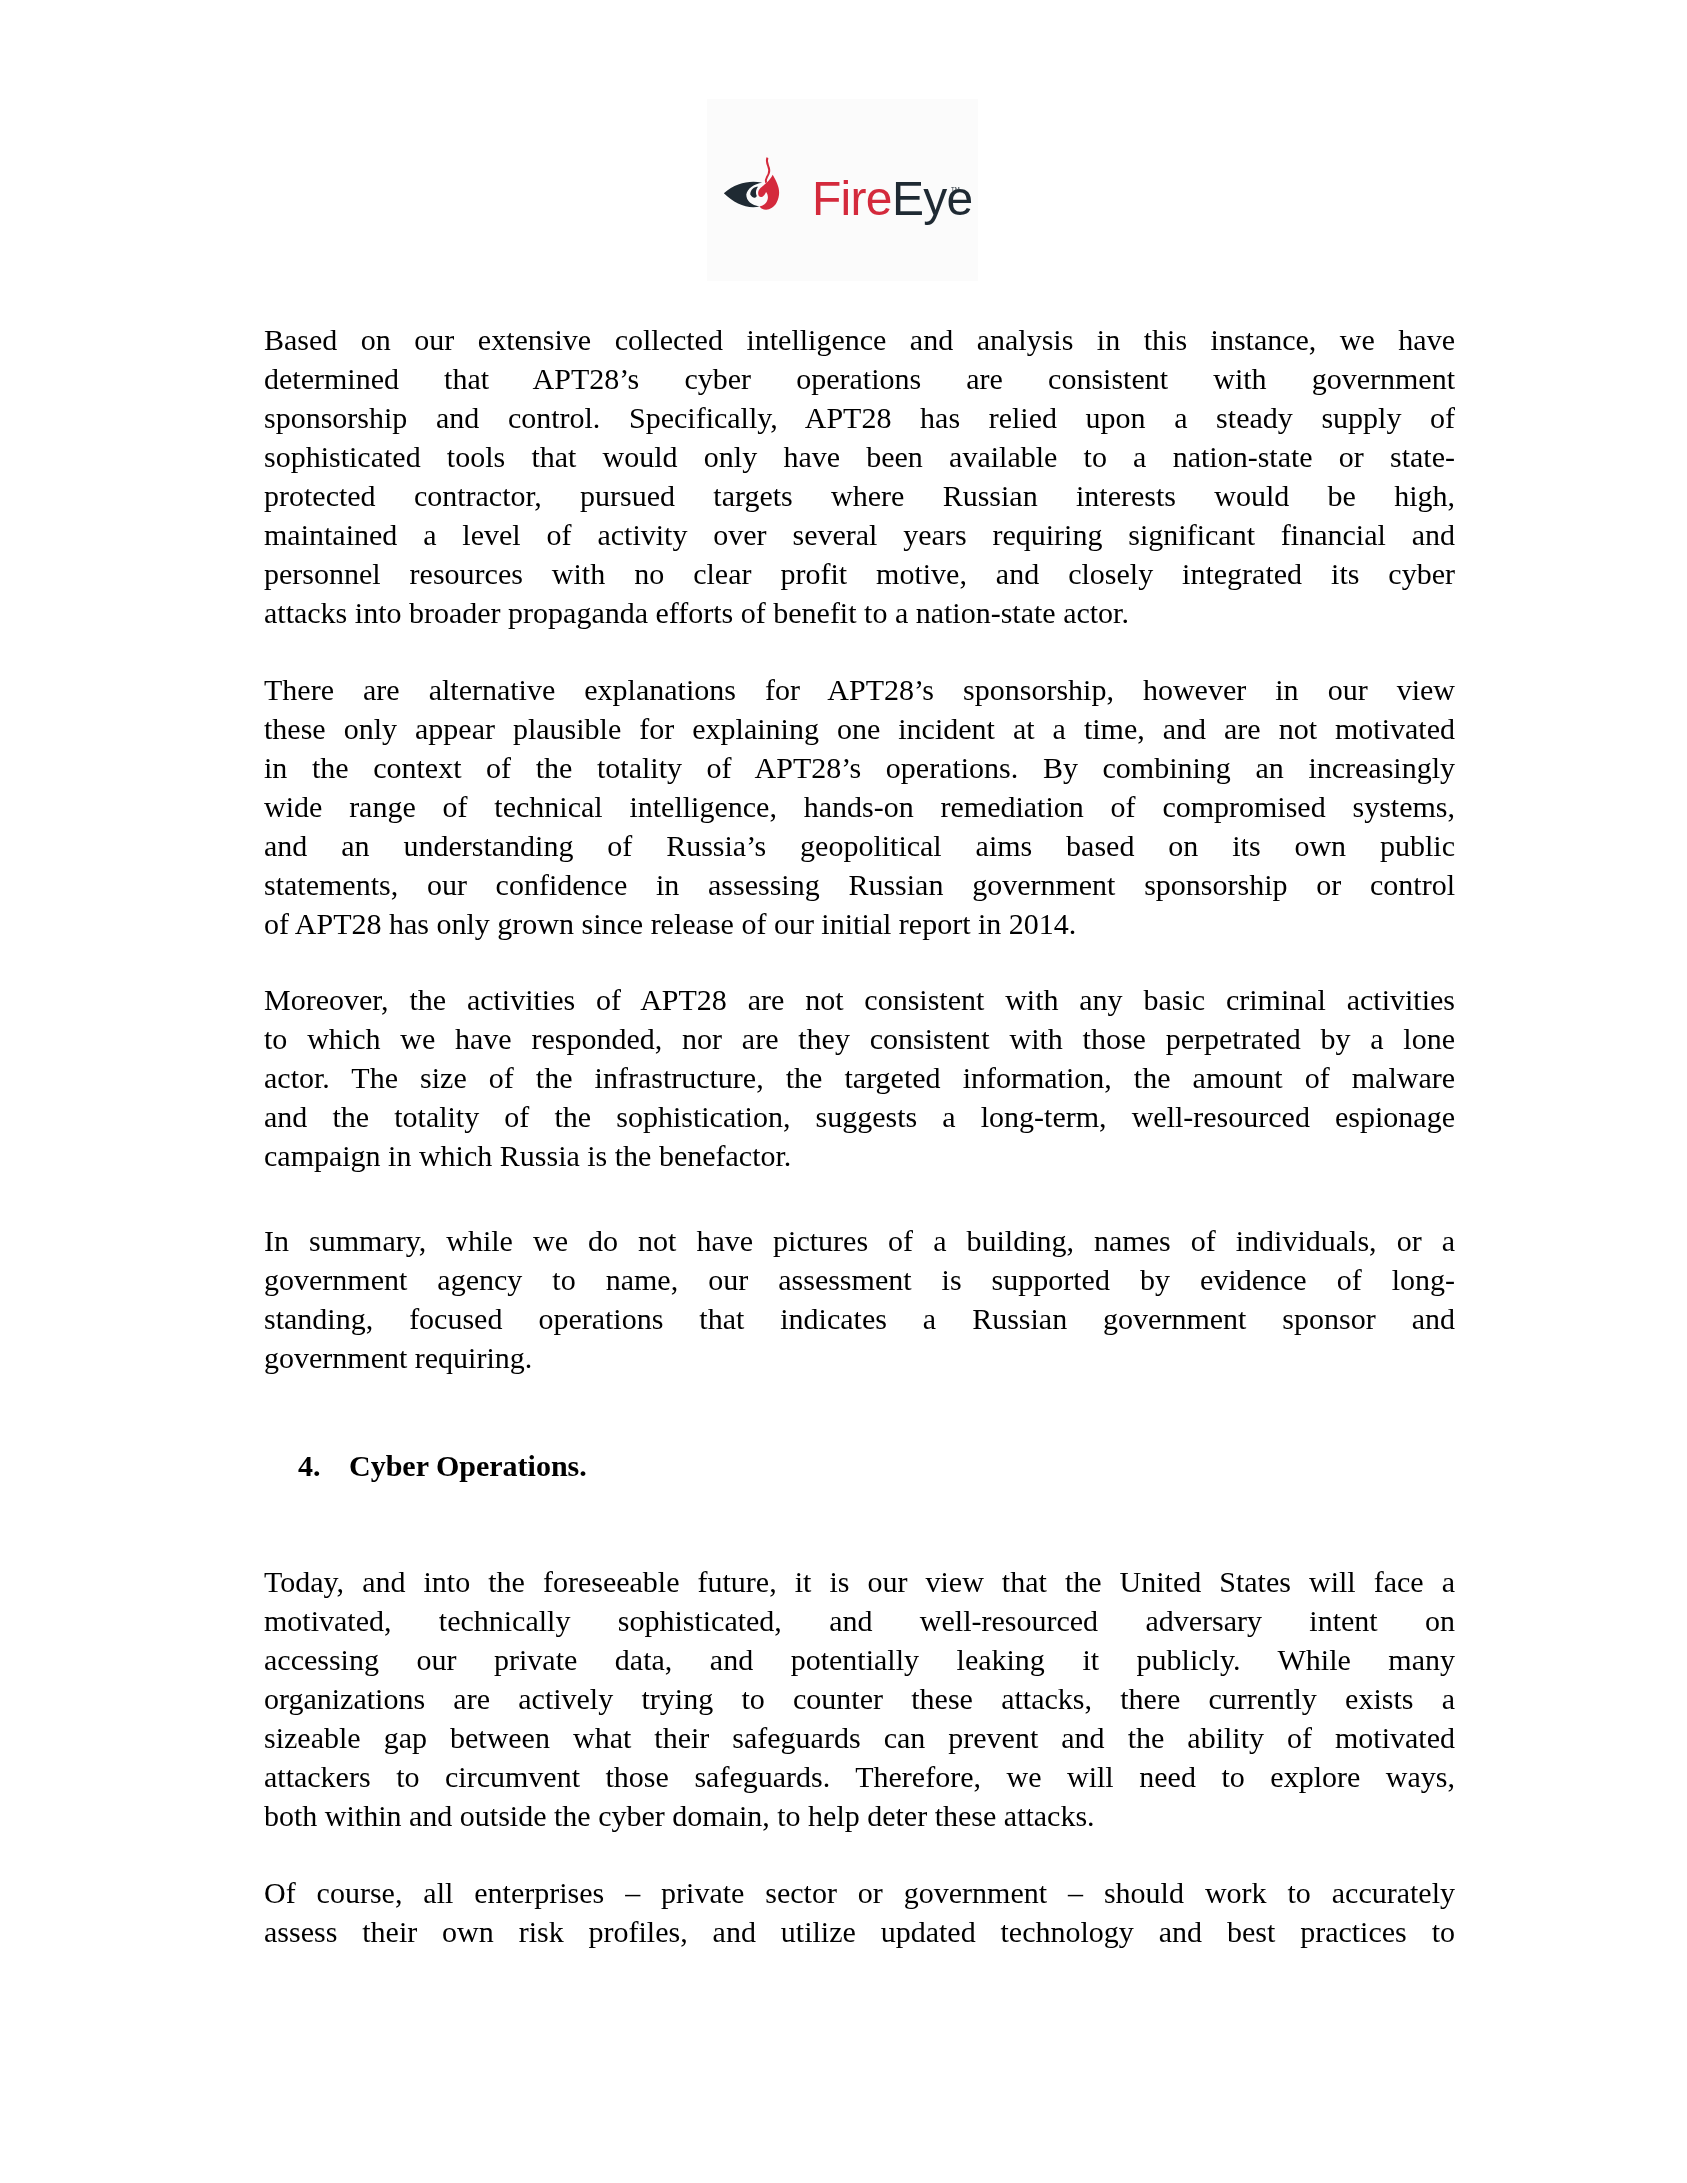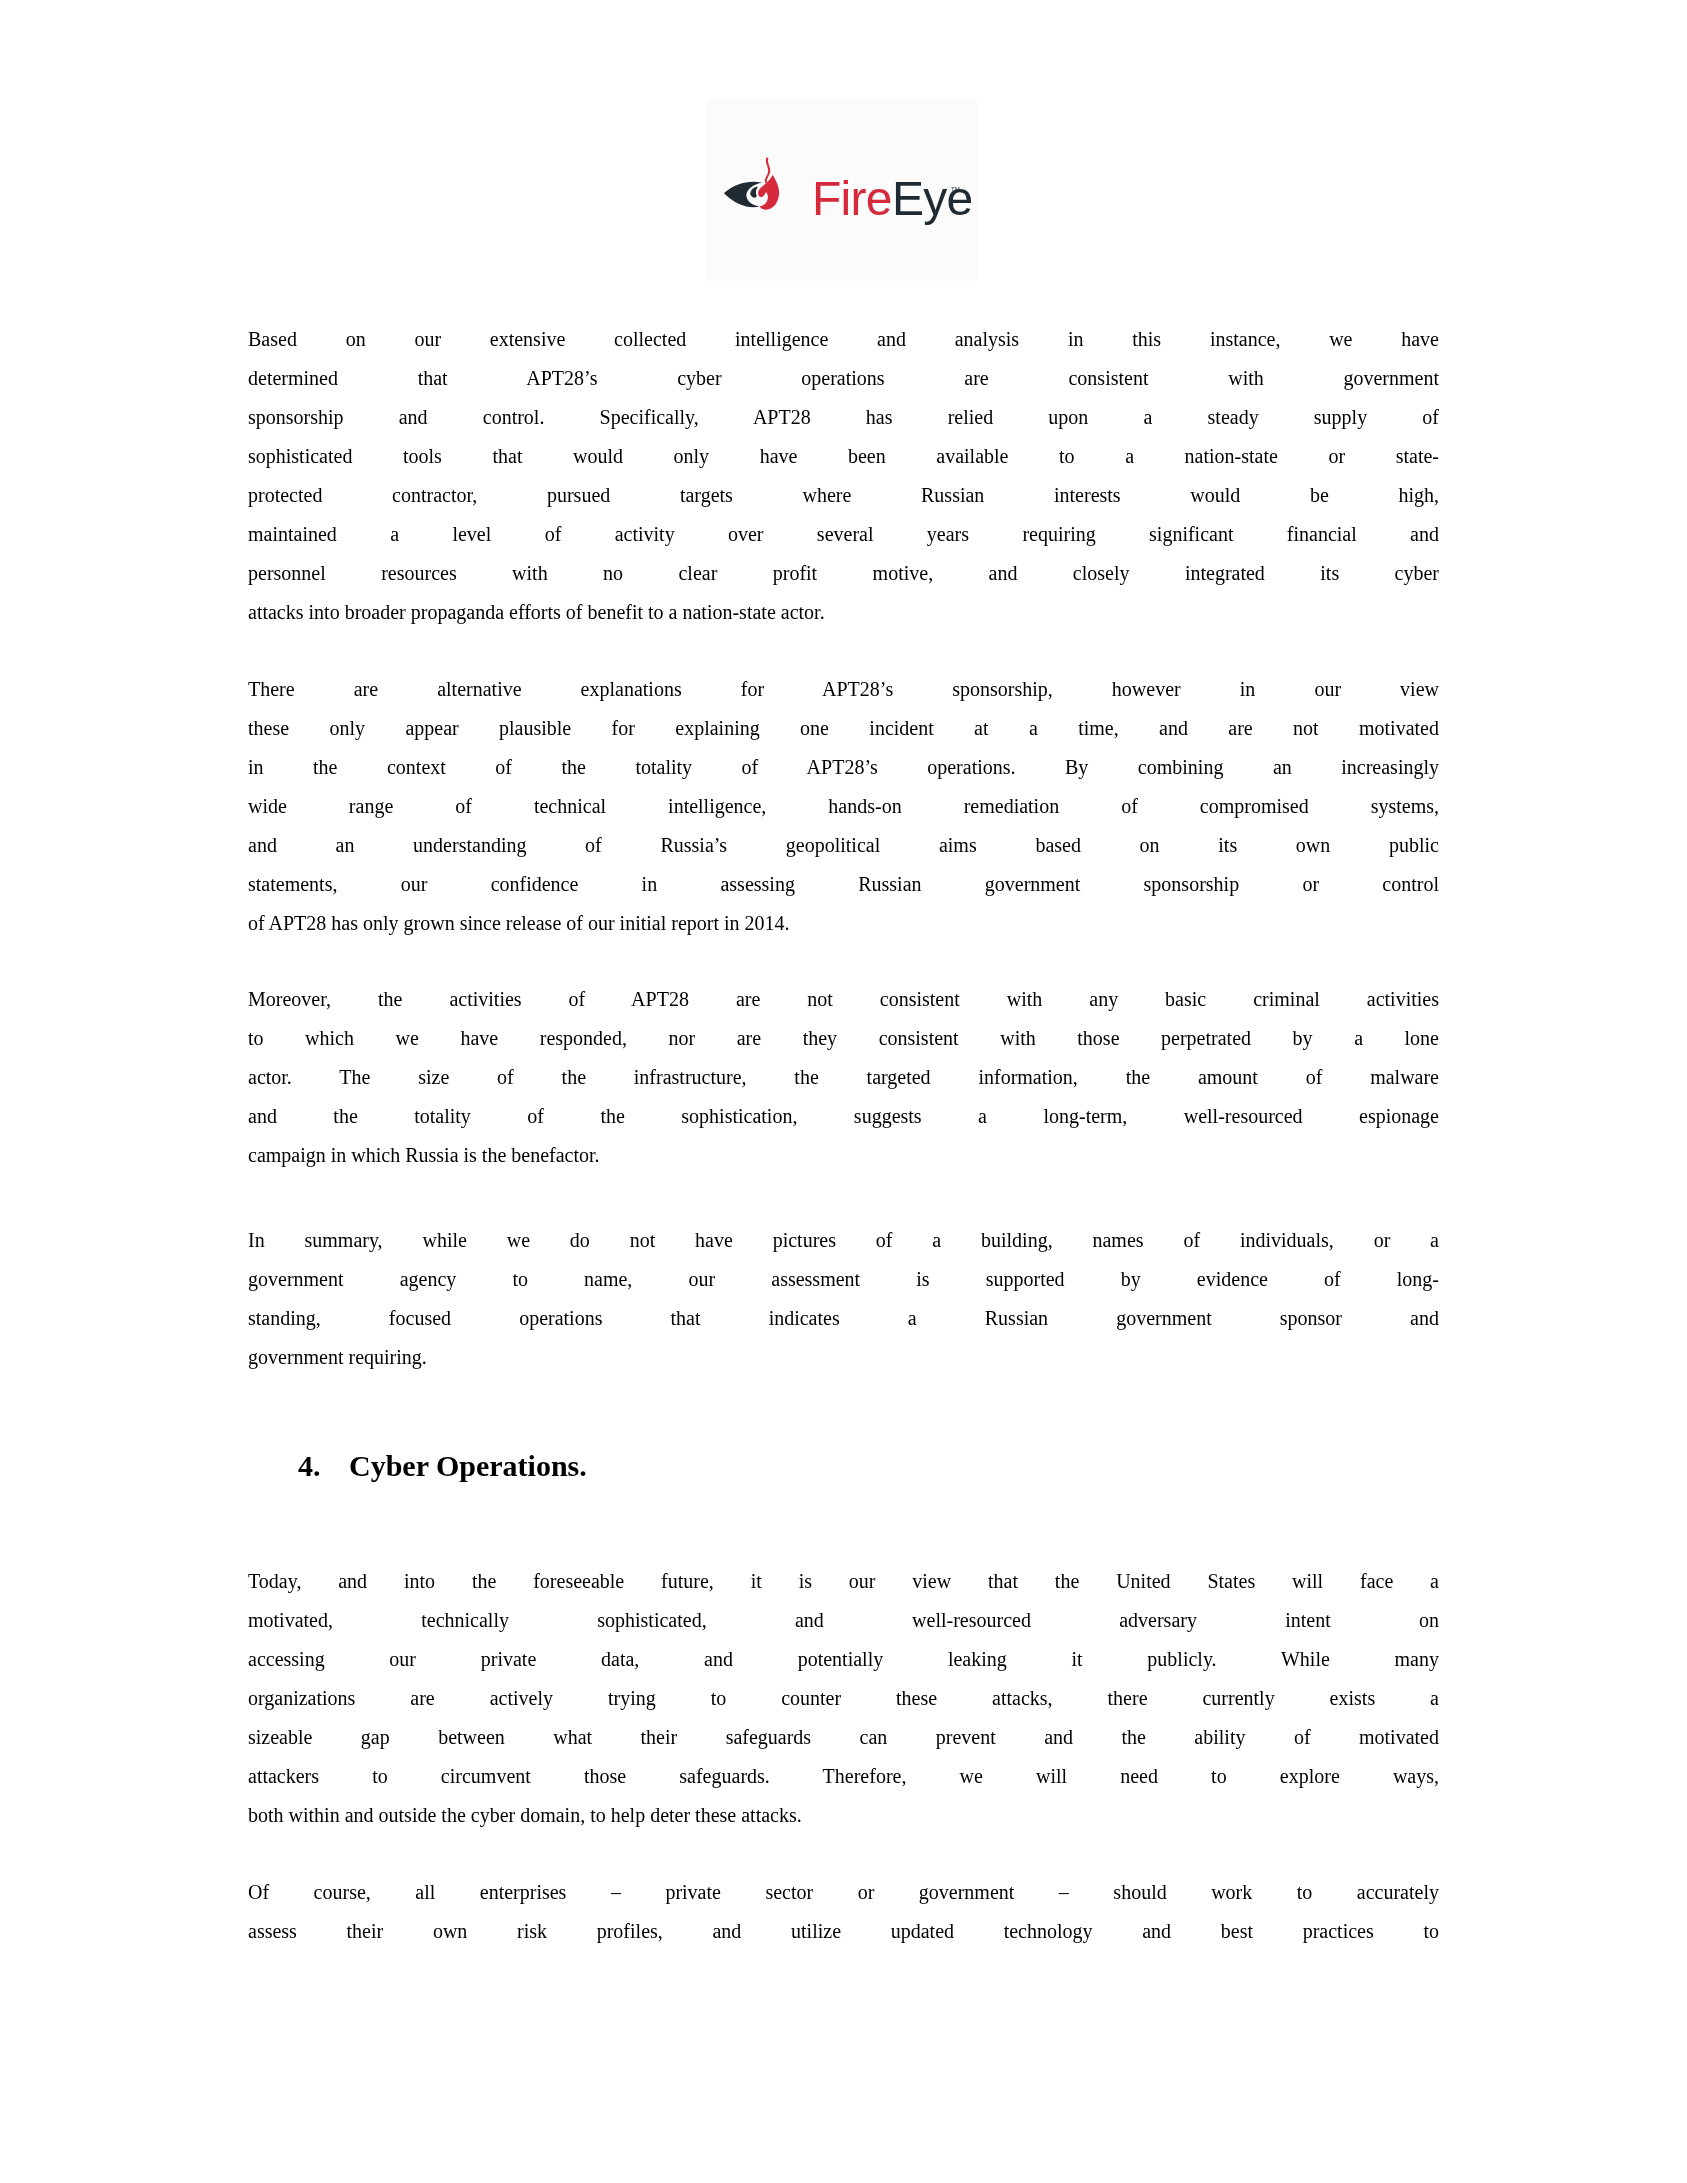--- a/index.html
+++ b/index.html
@@ -46,23 +46,23 @@
     position: absolute;
     left: 951px;
     top: 186px;
     font-family: "Liberation Sans", "DejaVu Sans", sans-serif;
     font-size: 6px;
     color: #1f2a33;
   }
 
   .para {
     position: absolute;
-    left: 248px;
+    left: 264px;
     width: 1191px;
-    font-size: 20px;
+    font-size: 30px;
     line-height: 39px;
   }
   .line {
     display: block;
     height: 39px;
     white-space: nowrap;
     text-align: left;
   }
   .line.just {
     white-space: normal;

